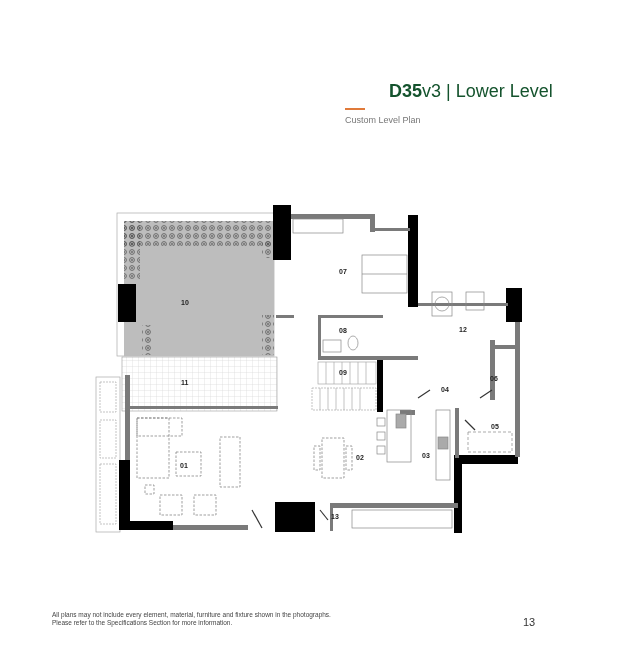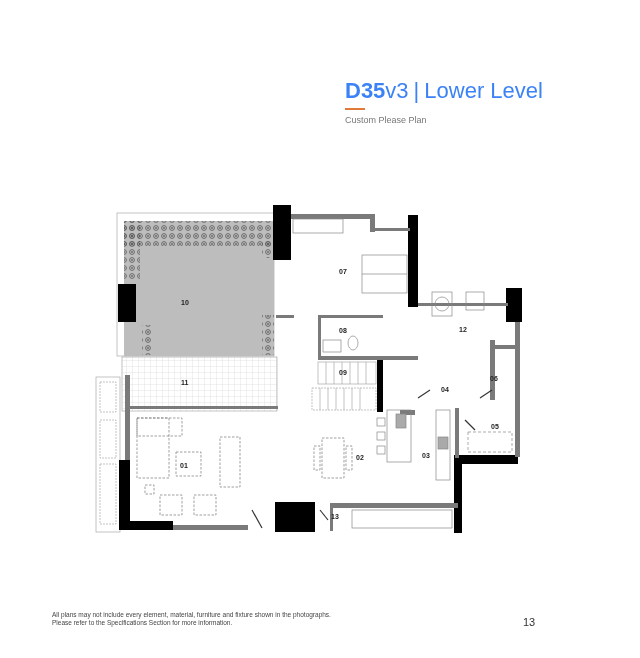--- a/index.html
+++ b/index.html
@@ -1,38 +1,38 @@
 <!DOCTYPE html>
 <html><head>
 <meta charset="utf-8">
 <style>
   html, body { margin:0; padding:0; background:#ffffff; }
   body { width:640px; height:658px; position:relative; overflow:hidden;
          font-family:"Liberation Sans", sans-serif; color:#222; }
   .header { position:absolute; left:345px; top:80px; }
-  .title { font-size:22px; color:#3b82f6; line-height:22px; white-space:nowrap; }
+  .title { font-size:18px; color:#14532d; line-height:22px; white-space:nowrap;margin-left:44px; }
   .title .code { font-weight:bold; }
   .title .ver { font-weight:normal; }
   .title .sep { margin:0 5px; }
   .accent { width:20px; height:2px; margin-top:6px; }
   .subtitle { font-size:9px; color:#777; margin-top:5px; }
   .plan { position:absolute; left:0; top:0; width:640px; height:658px; }
   .room-label { position:absolute; font-size:7px; font-weight:bold; color:#222; }
   .footer-note { position:absolute; left:52px; top:611px; font-size:6.5px; color:#444; line-height:8px; }
   .page-num { position:absolute; left:523px; top:616px; font-size:11px; color:#333; }
 </style>
 </head>
 <body>
 
 <div class="header">
   <div class="title">
     <span class="code">D35</span><span class="ver">v3</span><span class="sep">|</span><span>Lower Level</span>
   </div>
   <div class="accent" style="background:#e07a3a;"></div>
-  <div class="subtitle">Custom Please Plan</div>
+  <div class="subtitle">Custom Level Plan</div>
 </div>
 
 <svg class="plan" viewBox="0 0 640 658" xmlns="http://www.w3.org/2000/svg">
   <defs>
     <pattern id="grid" width="6" height="6" patternUnits="userSpaceOnUse">
       <path d="M6 0 L0 0 0 6" fill="none" stroke="#cfcfcf" stroke-width="0.6"></path>
     </pattern>
     <pattern id="shrub" width="8" height="8" patternUnits="userSpaceOnUse">
       <circle cx="4" cy="4" r="2.4" fill="none" stroke="#555" stroke-width="0.8"></circle>
       <circle cx="4" cy="4" r="0.8" fill="#333"></circle>

